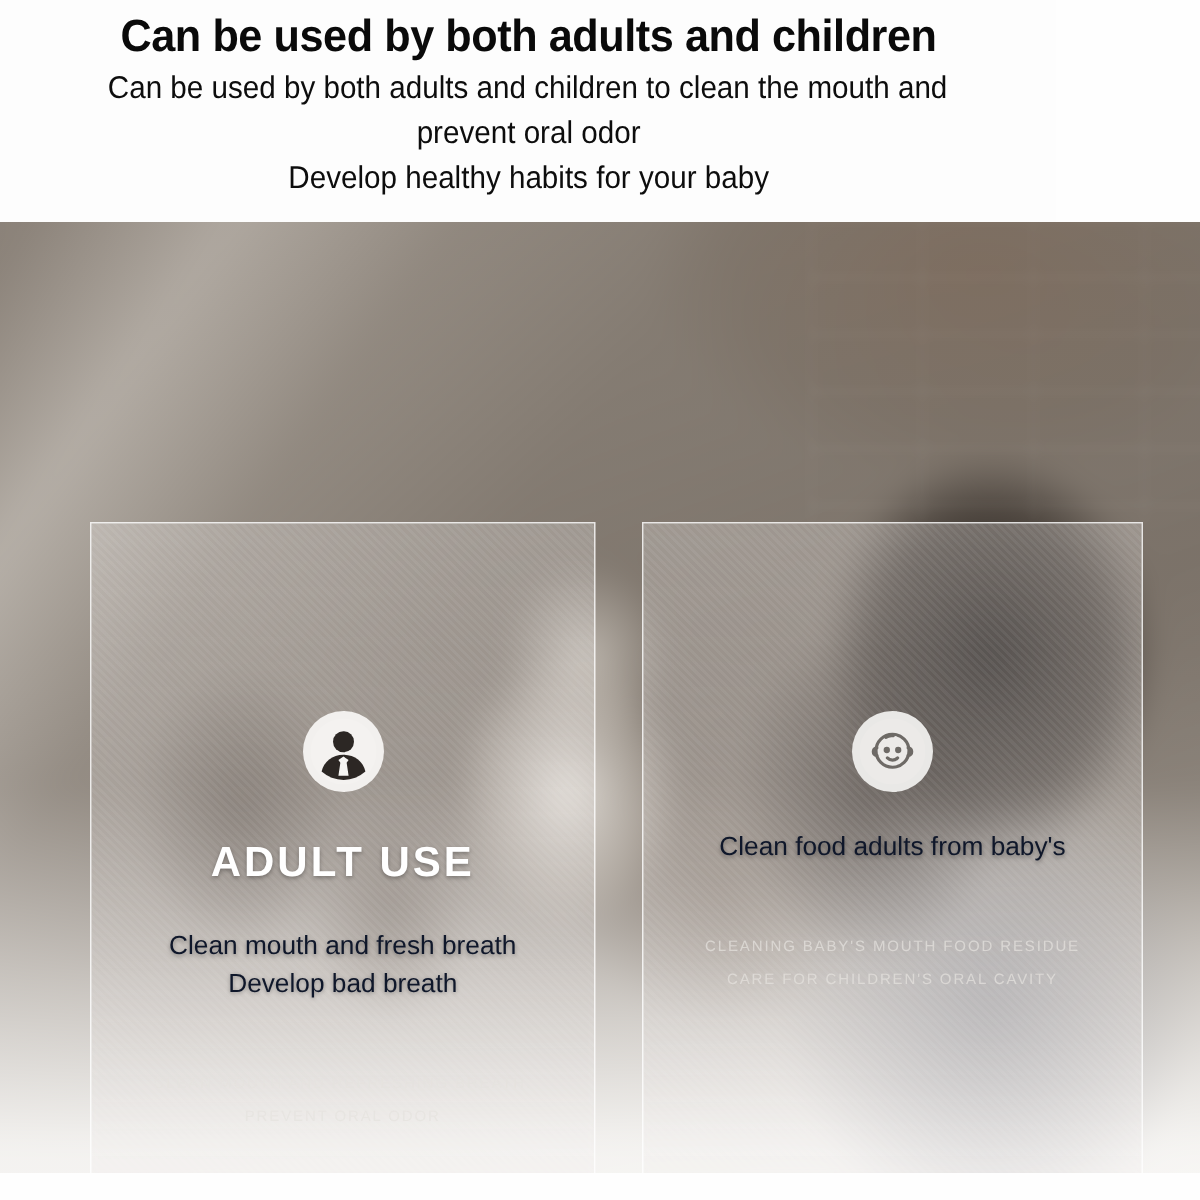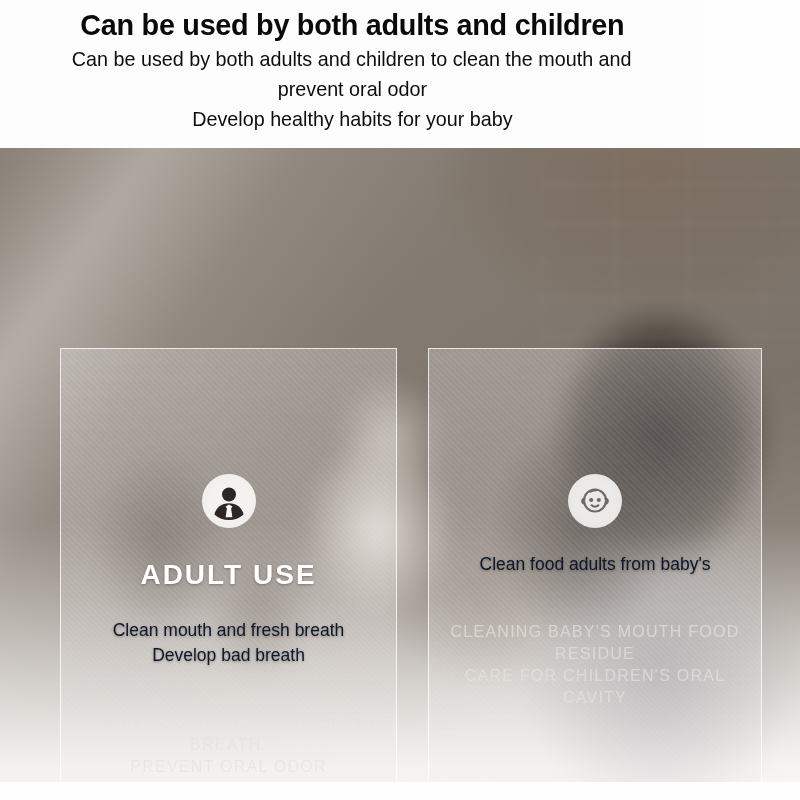--- a/index.html
+++ b/index.html
@@ -120,21 +120,21 @@
     margin-top:24px; width:100%;
     text-align:center; padding:0 14px;
     font-size:17.5px; font-weight:400; color:#0f172a; line-height:25px;
     text-shadow:0 1px 3px rgba(0,0,0,0.35);
   }
   #panel-child .panel-lines{ padding:0 26px; }
 
   .panel-caps{
     margin-top:44px; width:100%;
     text-align:center; padding:0 8px;
-    font-size:16px; font-weight:400; color:rgba(228,226,222,0.72);
+    font-size:10px; font-weight:400; color:rgba(228,226,222,0.72);
     letter-spacing:1.25px; line-height:22px;
   }
 
   .footer-strip{
     position:absolute; left:0; top:782px; width:800px; height:18px;
     background:#fefefe;
   }
 </style>
 </head>
 <body>

